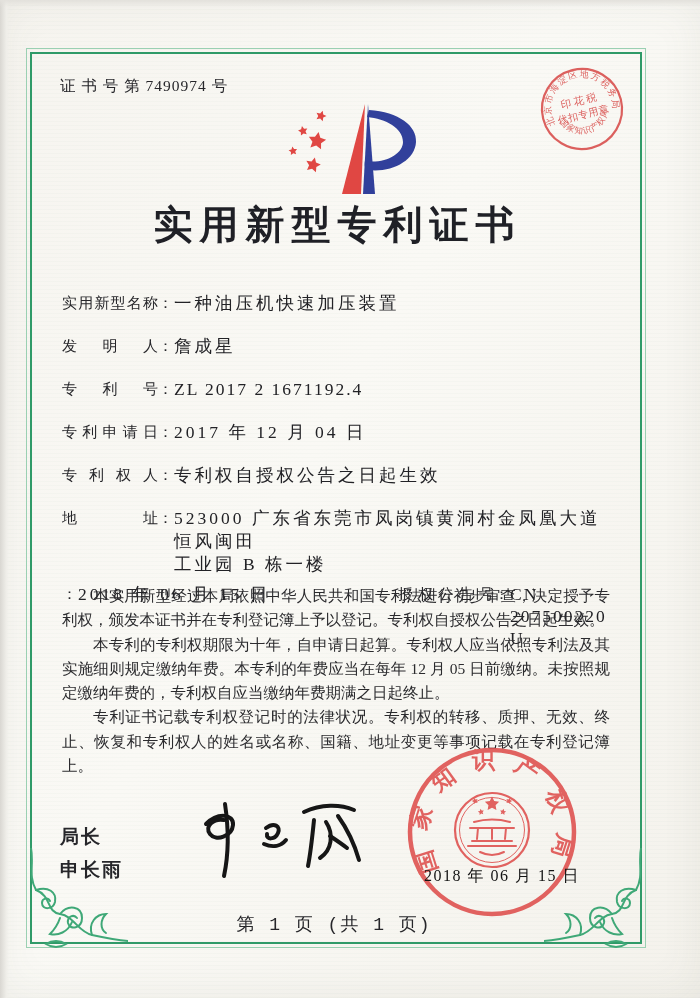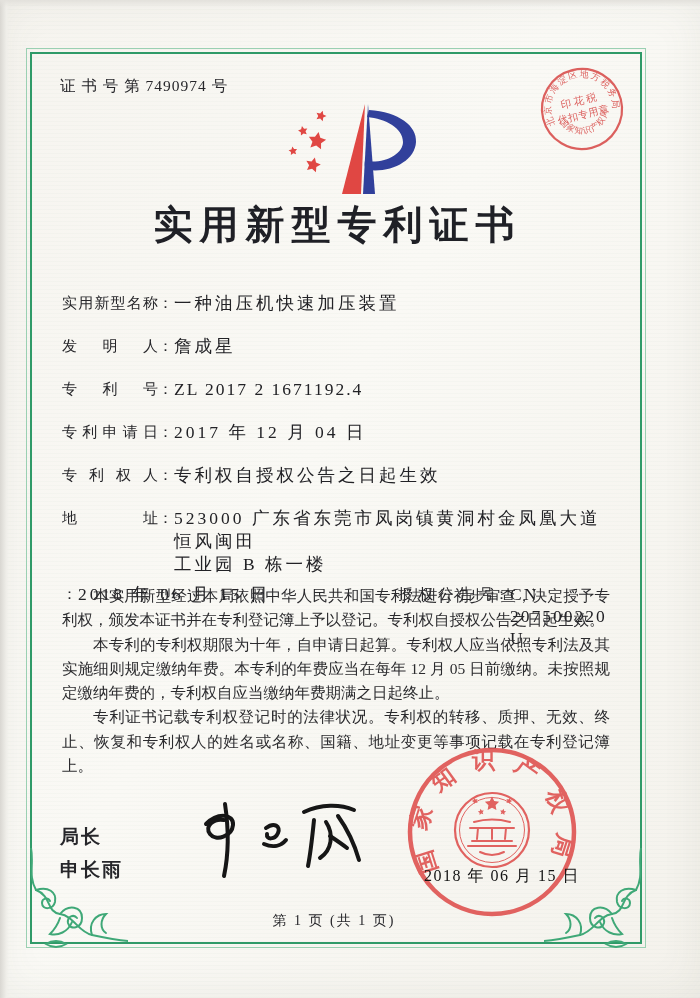--- a/index.html
+++ b/index.html
@@ -49,21 +49,21 @@
     font-size:15.5px;line-height:24.3px;text-align:justify;color:#2b2b2e;
   }
   .paragraphs p{margin:0;text-indent:2em;}
   .director{position:absolute;left:60px;top:808px;font-size:19px;font-weight:600;
     letter-spacing:2px;line-height:33px;margin-top:12px;}
   .signature{position:absolute;left:178px;top:790px;}
   .seal{position:absolute;left:404px;top:744px;z-index:2;}
   .seal-date{position:absolute;left:424px;top:866px;z-index:3;font-size:16px;
     letter-spacing:1.5px;color:#141414;}
   .footer{position:absolute;left:30px;top:912px;width:608px;text-align:center;
-    font-size:14px;letter-spacing:2px;}
+    font-size:18px;letter-spacing:2px;font-family:Liberation Mono, monospace;}
   .corner{position:absolute;top:848px;z-index:1;}
   .corner-left{left:26px;}
   .corner-right{left:544px;transform:scaleX(-1);}
 </style>
 </head>
 <body>
 
 <div class="paper">
   <div class="scan-edge-left"></div>
   <div class="scan-edge-top"></div>

